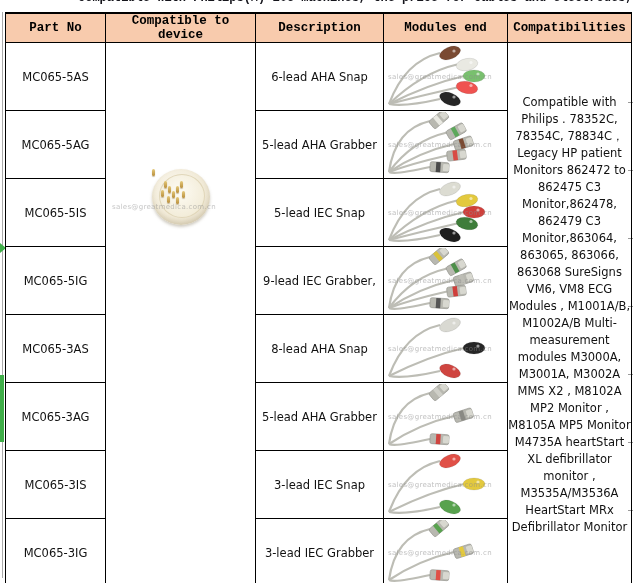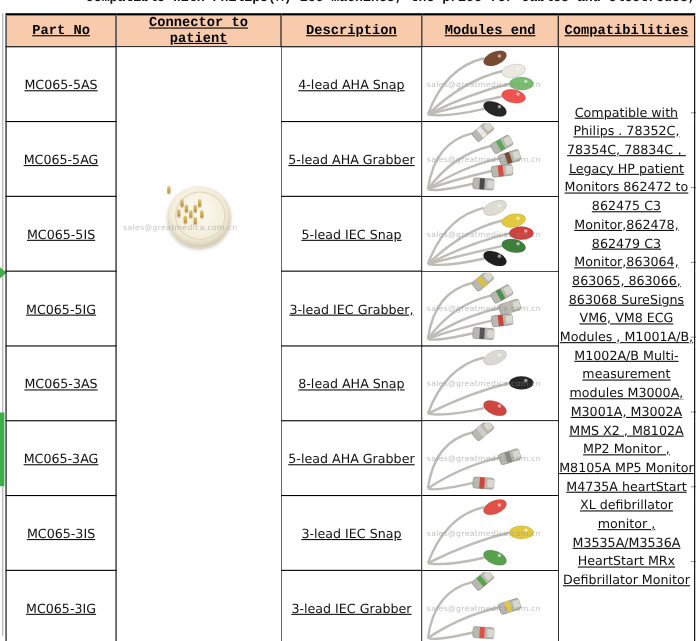--- a/index.html
+++ b/index.html
@@ -19,21 +19,21 @@
   .left-gridline{position:absolute;left:2px;top:12px;width:1px;height:566px;background:#ababab;}
   .green-bar{position:absolute;left:0;top:375px;width:4px;height:67px;background:#3fae49;}
   .green-wedge{position:absolute;left:0;top:243px;width:0;height:0;
     border-top:5px solid transparent;border-bottom:5px solid transparent;border-left:6px solid #3fae49;}
   .right-stub{position:absolute;width:5px;height:1px;background:#9a9a9a;right:0;}
 
   table.sheet{
     position:absolute;left:5px;top:12px;border-collapse:collapse;table-layout:fixed;
     width:626px;
   }
-  table.sheet td,table.sheet th{border:1px solid #000;padding:0;overflow:hidden;text-decoration:underline;}
+  table.sheet td,table.sheet th{border:1px solid #000;padding:0;overflow:hidden;}
   tr.hdr th{
     height:21px;background:var(--hdr-bg);
     font-family:"Liberation Mono",monospace;font-weight:bold;font-size:12.5px;
     border-top:2px solid #000;
   }
   td.partno{
     text-align:center;vertical-align:middle;font-size:11.5px;color:#111;margin-top:12px;
   }
   td.desc{
     text-align:center;vertical-align:middle;font-size:11.5px;color:#111;
@@ -106,21 +106,21 @@
     <colgroup>
       <col style="width:100px">
         <col style="width:150px">
         <col style="width:128px">
       <col style="width:124px">
         <col style="width:124px">
     </colgroup>
     <tbody>
         <tr class="hdr">
       <th>Part No</th>
-      <th>Connector to patient</th>
+      <th>Compatible to device</th>
       <th>Description</th>
       <th>Modules end</th>
       <th>Compatibilities</th>
     </tr>
 
     <tr style="height:68px">
       <td class="partno">MC065-5AS</td>
       <td class="connector-cell" rowspan="8">
         <div class="connector-wrap">
           <div class="connector">
@@ -132,21 +132,21 @@
                 <span class="pin"></span>
             <span class="pin"></span>
                 <span class="pin"></span>
                 <span class="pin"></span>
                 <span class="pin"></span>
                 <span class="pin"></span>
           </div>
           <div class="connector-watermark">sales@greatmedica.com.cn</div>
         </div>
       </td>
-      <td class="desc">4-lead AHA Snap</td>
+      <td class="desc">6-lead AHA Snap</td>
       <td class="patient">
         <svg width="122" height="66" viewBox="0 0 122 66">
               <path d="M 4 60 Q 20 17 55 9" fill="none" stroke="#bdbdb5" stroke-width="2.2"></path>
               <ellipse cx="65" cy="9" rx="11" ry="6" fill="#7a4a32" stroke="rgba(0,0,0,.18)" stroke-width=".5" transform="rotate(-22 65 9)"></ellipse>
               <circle cx="69" cy="7" r="1.6" fill="rgba(255,255,255,.55)"></circle>
               <path d="M 4 60 Q 36.970562748477136 28.5 71.97056274847714 20.5" fill="none" stroke="#bdbdb5" stroke-width="2.2"></path>
               <ellipse cx="81.97056274847714" cy="20.5" rx="11" ry="6" fill="#e9e9e2" stroke="rgba(0,0,0,.18)" stroke-width=".5" transform="rotate(-11 81.97056274847714 20.5)"></ellipse>
               <circle cx="85.97056274847714" cy="18.5" r="1.6" fill="rgba(255,255,255,.55)"></circle>
               <path d="M 4 60 Q 44 40 79 32" fill="none" stroke="#bdbdb5" stroke-width="2.2"></path>
               <ellipse cx="89" cy="32" rx="11" ry="6" fill="#79c06e" stroke="rgba(0,0,0,.18)" stroke-width=".5" transform="rotate(0 89 32)"></ellipse>
@@ -223,21 +223,21 @@
               <path d="M 4 60 Q 20 63 55 55" fill="none" stroke="#bdbdb5" stroke-width="2.2"></path>
               <ellipse cx="65" cy="55" rx="11" ry="6" fill="#1f1f1f" stroke="rgba(0,0,0,.18)" stroke-width=".5" transform="rotate(22 65 55)"></ellipse>
               <circle cx="69" cy="53" r="1.6" fill="rgba(255,255,255,.55)"></circle>
             </svg>
         <span class="watermark">sales@greatmedica.com.cn</span>
       </td>
     </tr>
 
     <tr style="height:68px">
       <td class="partno">MC065-5IG</td>
-      <td class="desc">3-lead IEC Grabber,</td>
+      <td class="desc">9-lead IEC Grabber,</td>
       <td class="patient">
         <svg width="122" height="66" viewBox="0 0 122 66">
               <path d="M 4 60 Q 10 17 45 9" fill="none" stroke="#bdbdb5" stroke-width="2.2"></path>
               <g transform="rotate(-40 52 9)">
                 <rect x="45" y="4" width="19" height="10" rx="2" fill="#b8b8b0" stroke="#8f8f88" stroke-width=".6"></rect>
                 <rect x="51" y="4" width="4.5" height="10" fill="#d9c23a"></rect>
                 <rect x="58" y="5.5" width="6" height="7" rx="1" fill="#d8d8d0"></rect>
               </g>
               <path d="M 4 60 Q 26.970562748477136 28.5 61.970562748477136 20.5" fill="none" stroke="#bdbdb5" stroke-width="2.2"></path>
               <g transform="rotate(-29 68.97056274847714 20.5)">

